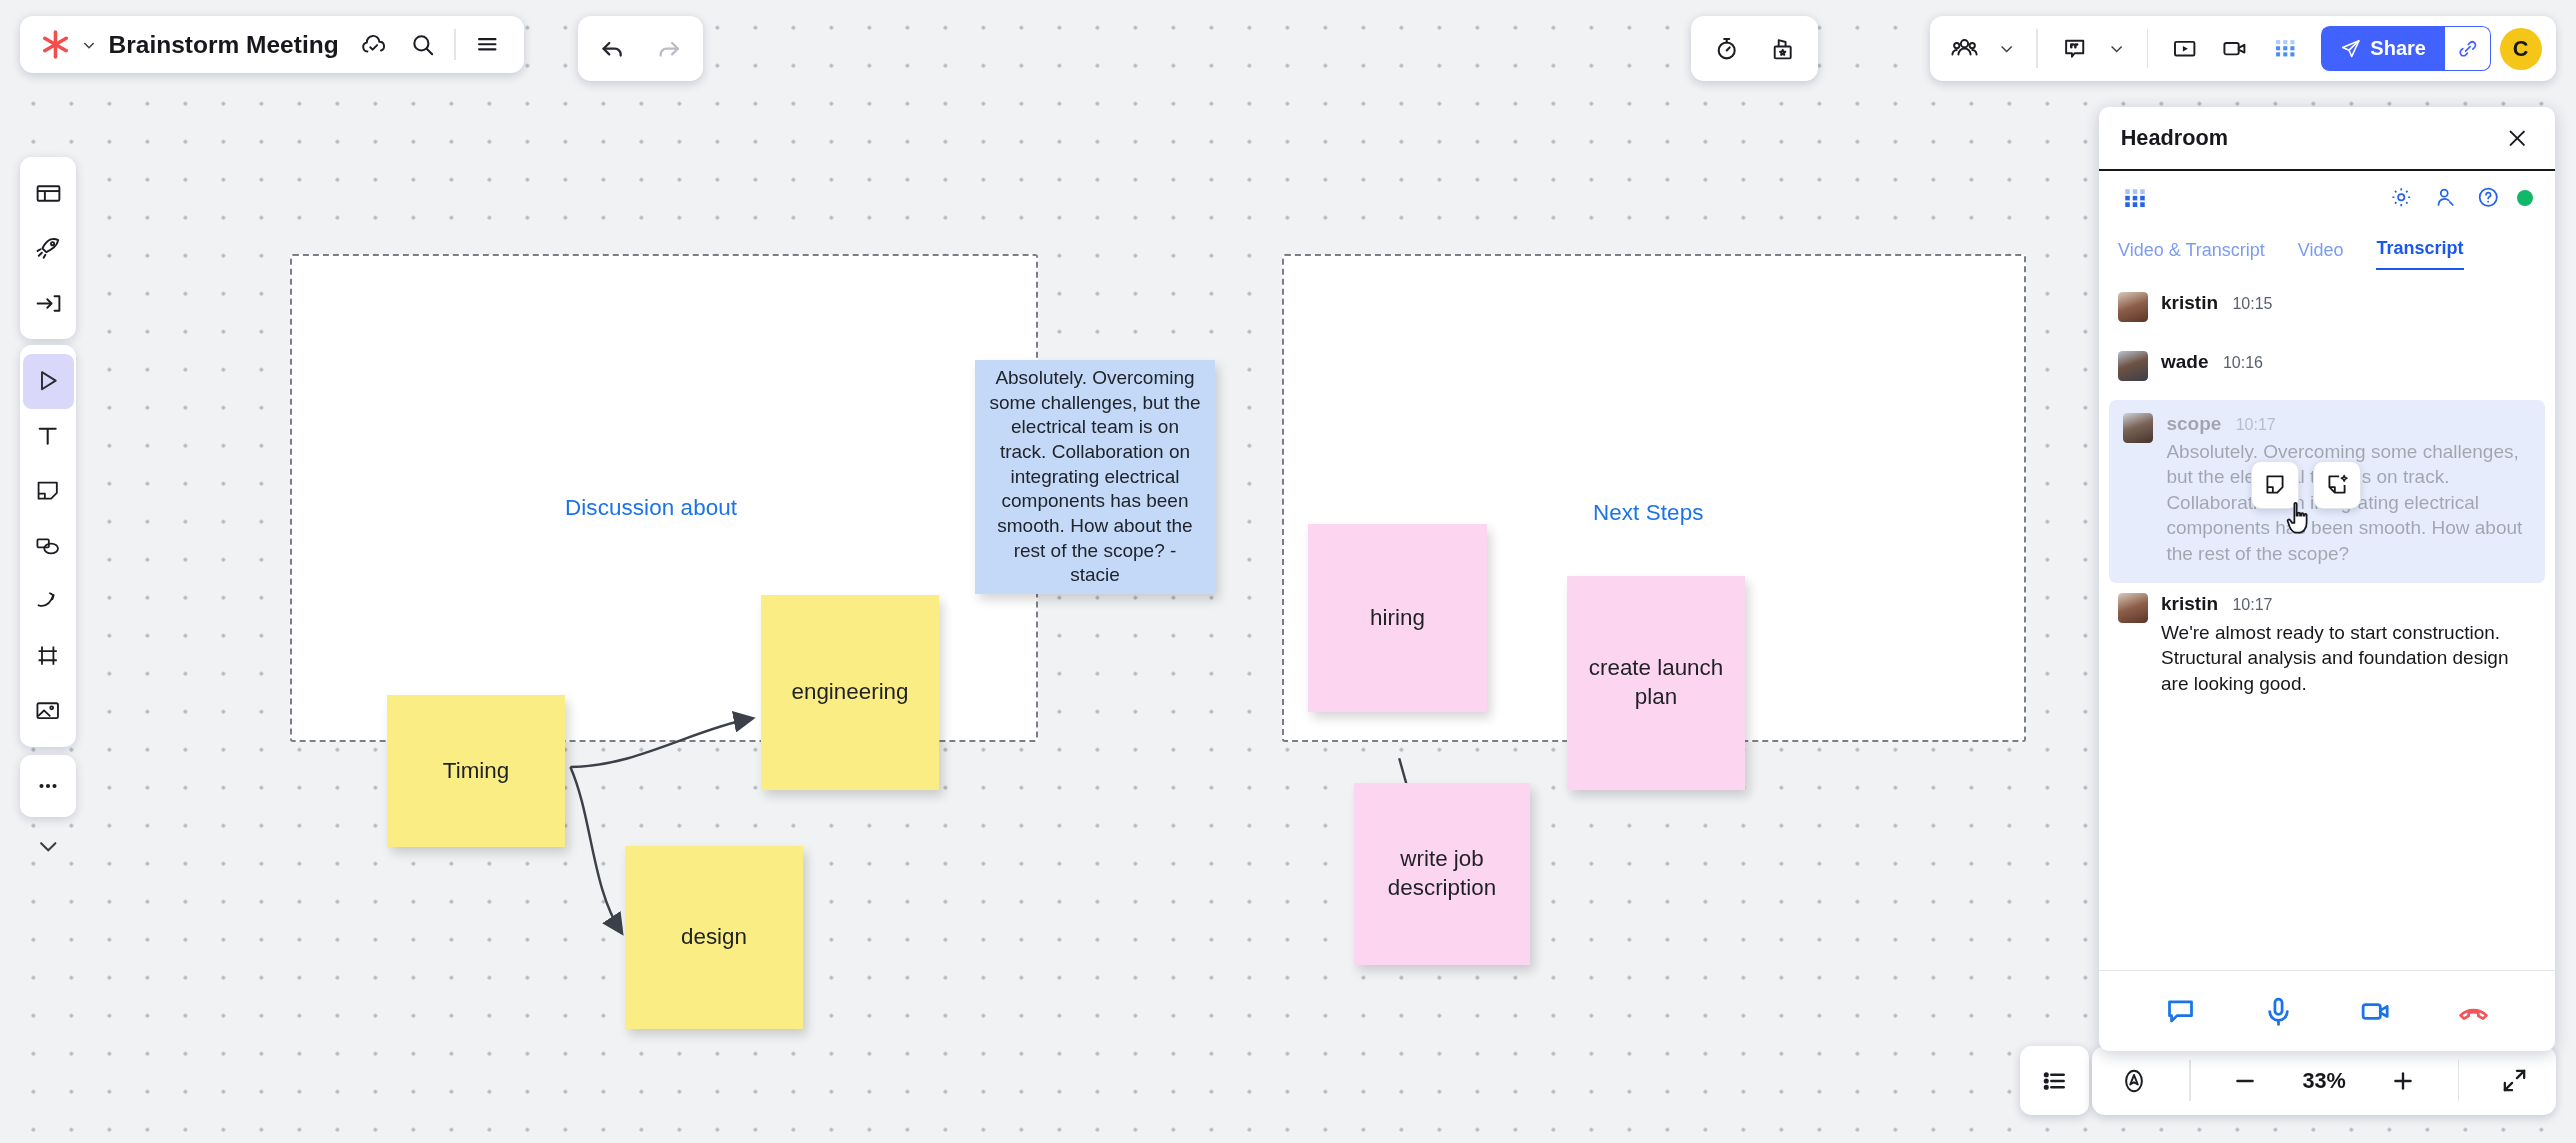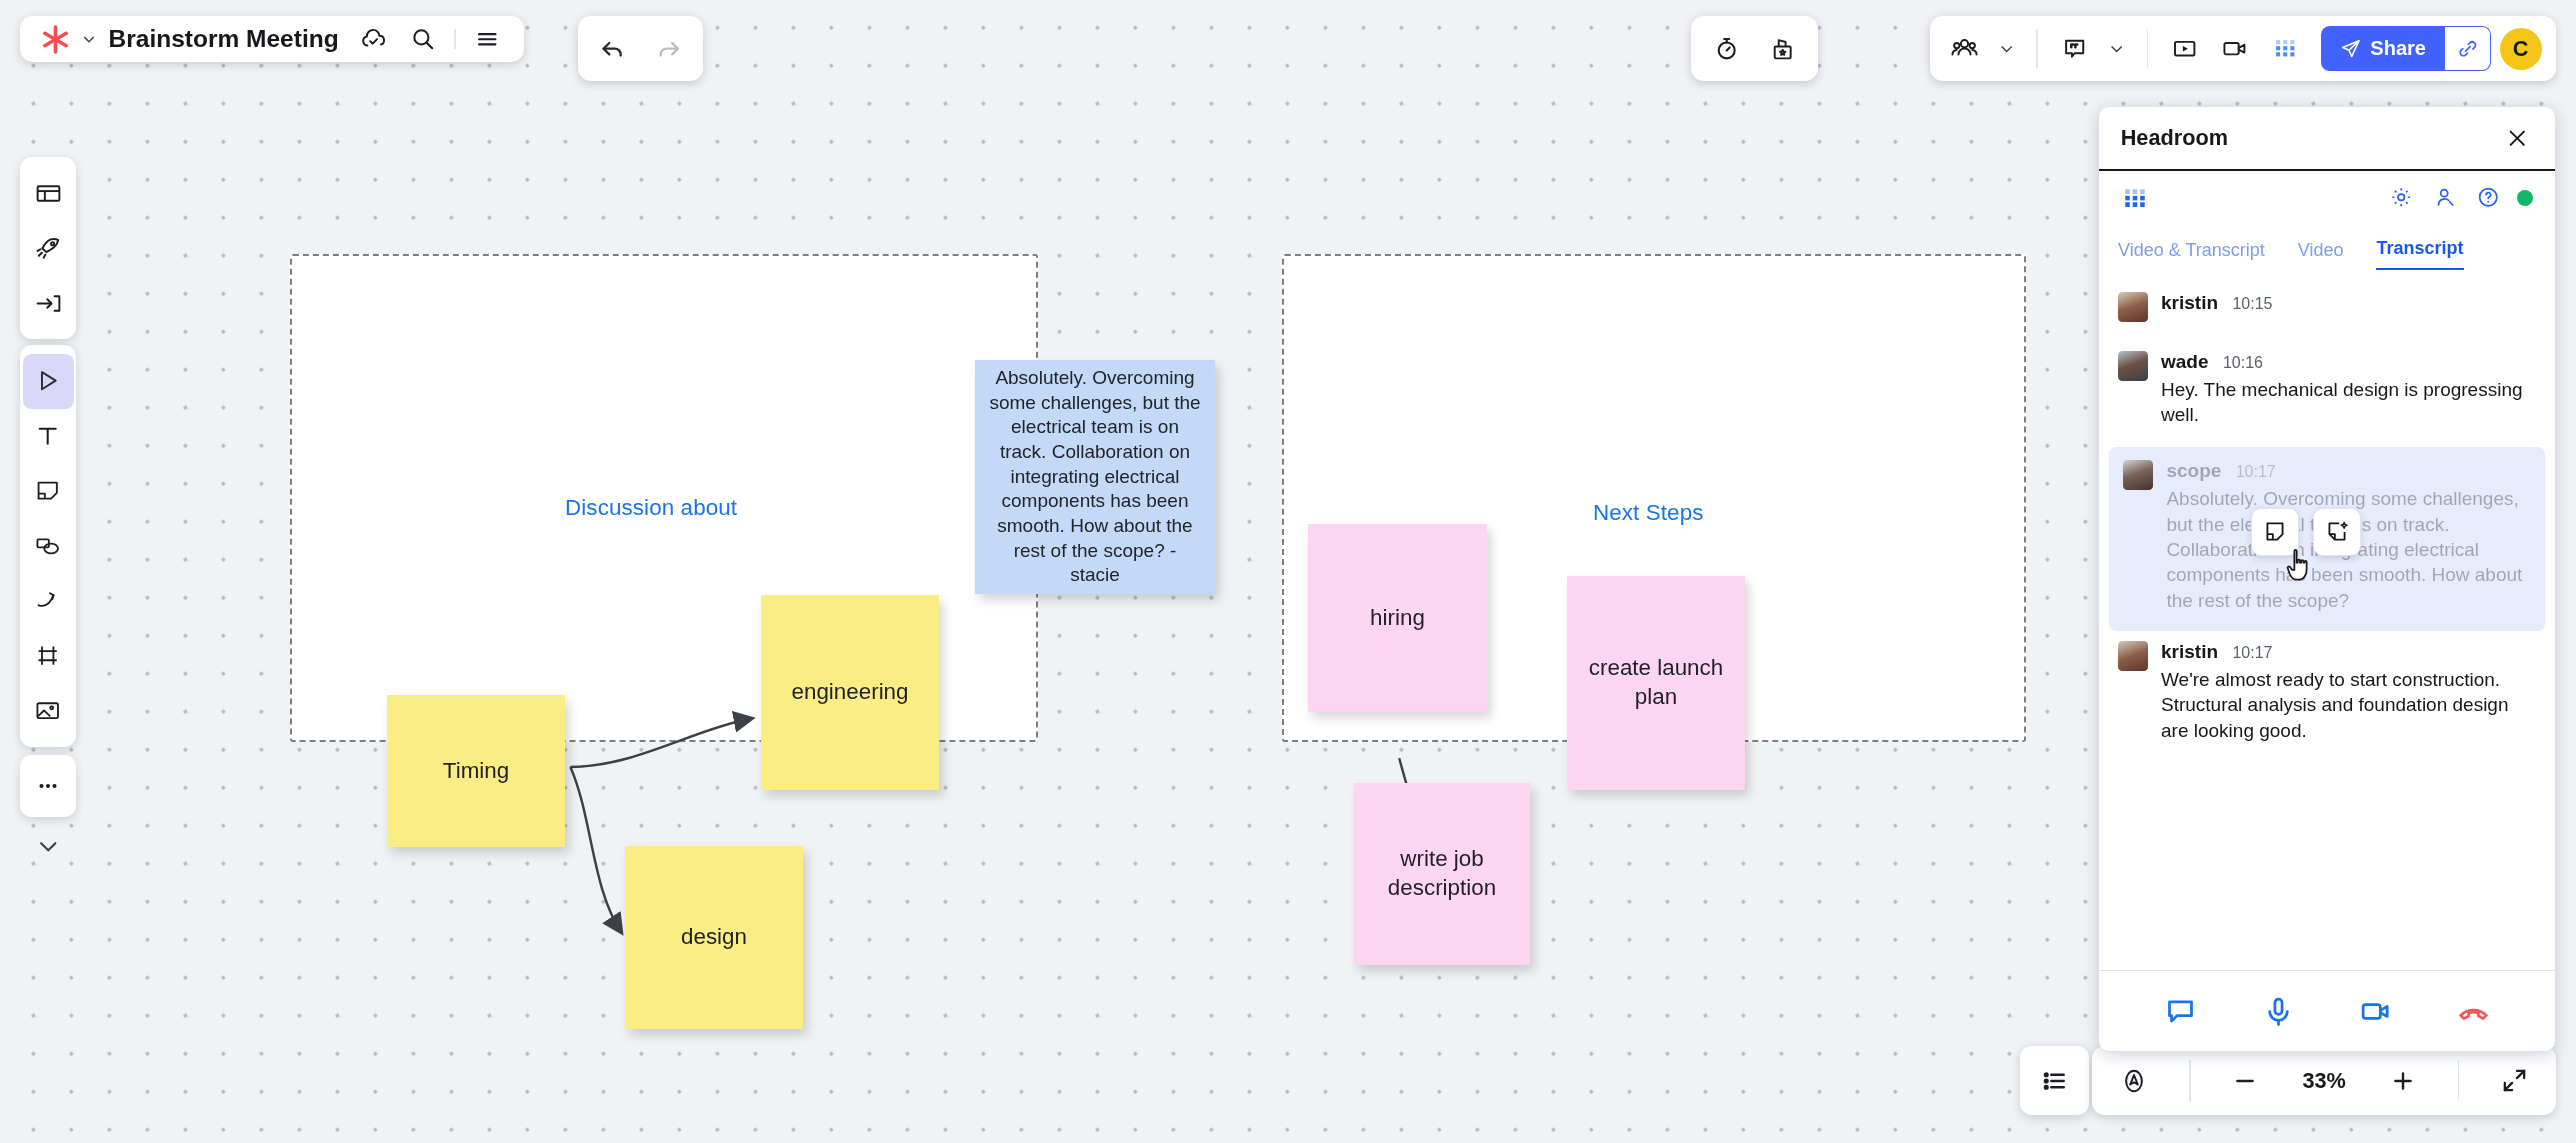--- a/index.html
+++ b/index.html
@@ -56,21 +56,21 @@
     box-shadow: 0 2.2px 10px rgba(9,30,66,.18);
     display: flex; align-items: center;
   }
   .ic {
     display: flex; align-items: center; justify-content: center;
     color: #1b1d22;
   }
   .divider-v { width: 1.4px; background: #e3e5e9; align-self: stretch; margin: 13px 7.2px; }
 
   
-  #topleft { left: 20px; top: 16px; height: 46px; padding: 0 16px; gap: 2.9px; }
+  #topleft { left: 20px; top: 16px; height: 57px; padding: 0 16px; gap: 2.9px; }
   #logo { width: 38px; height: 38px; position: relative; }
   #title {
     font-size: 24.5px; font-weight: bold; color: #17181c;
     margin: 0 11.6px 0 4.3px; white-space: nowrap;
   }
 
   
   #undoredo { left: 578px; top: 16px; height: 65px; padding: 0 13px; gap: 13px; }
 
   
@@ -575,21 +575,20 @@
         </div>
       </div>
 
       <div class="msg">
         <div class="ava" style="background:linear-gradient(160deg,#b7c4cf 0%,#6d5243 45%,#3b3f4a 100%);"></div>
         <div class="mbody">
           <div class="mhead">
             <span class="mname">wade</span>
             <span class="mtime">10:16</span>
           </div>
-          <div class="mtext">Hey. The mechanical design is progressing well.</div>
         </div>
       </div>
 
       <div class="msg sel">
         <div class="ava" style="background:linear-gradient(160deg,#cfd4da 0%,#7a6357 45%,#44332c 100%);"></div>
         <div class="mbody">
           <div class="mhead">
             <span class="mname">scope</span>
             <span class="mtime">10:17</span>
           </div>

